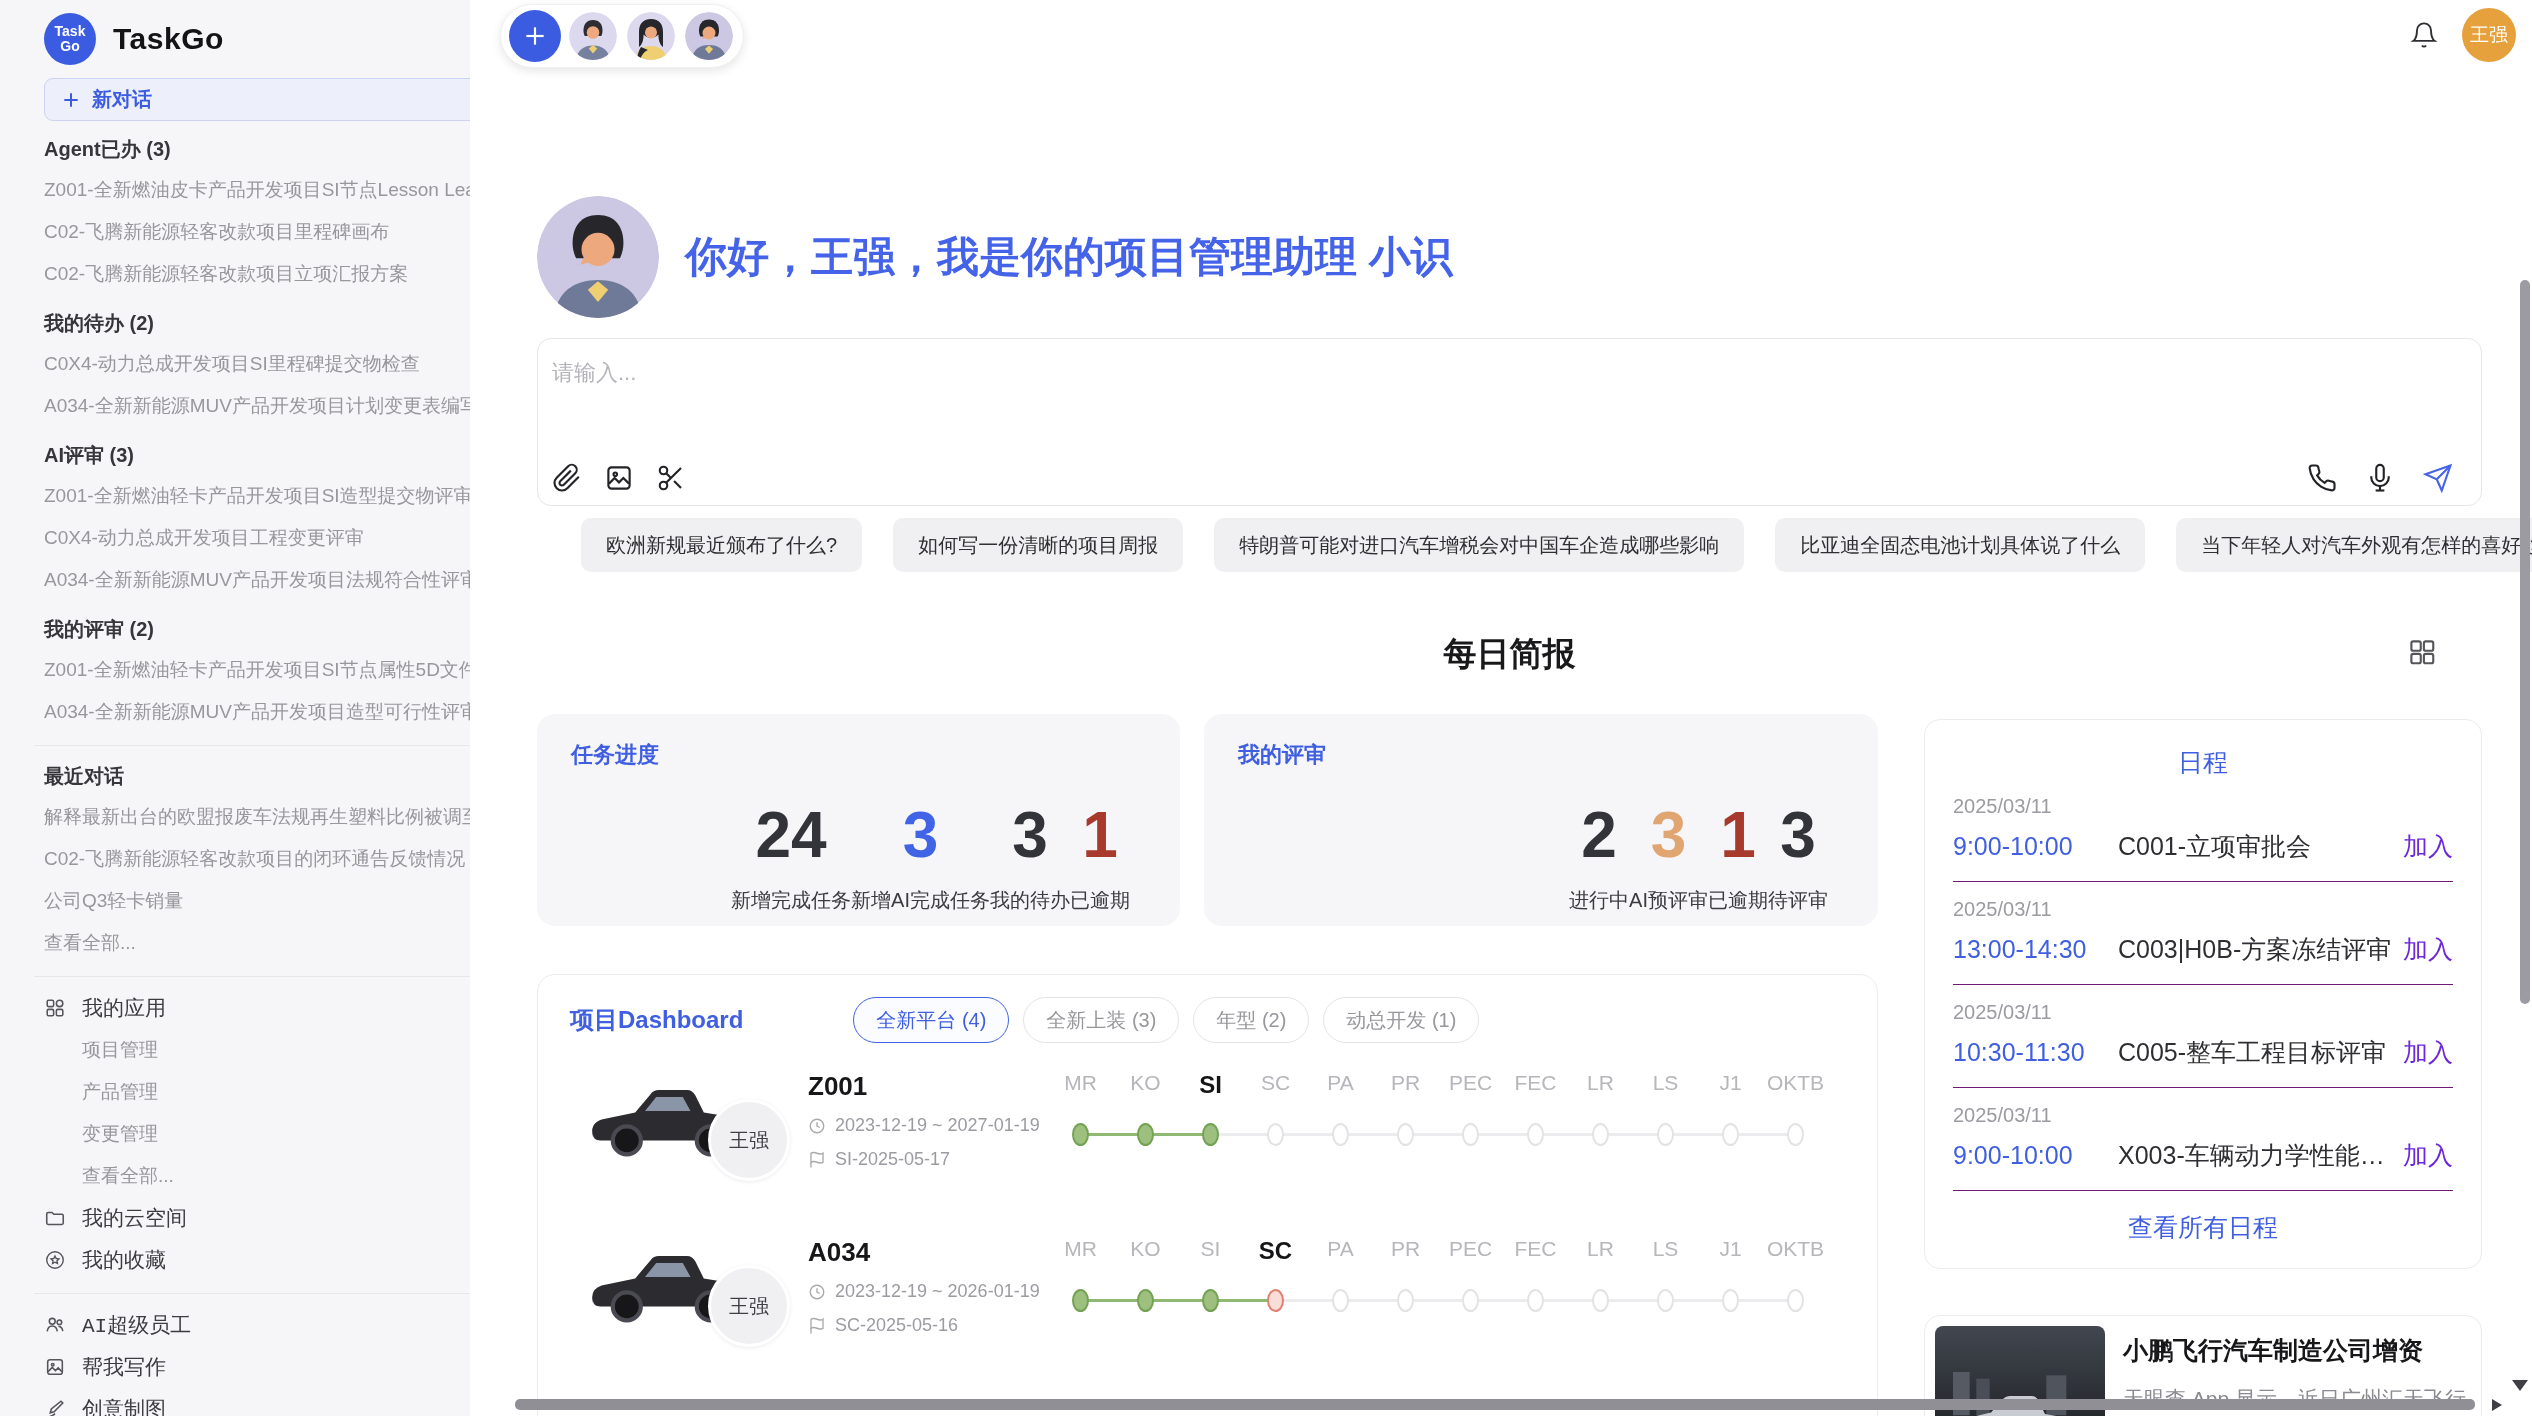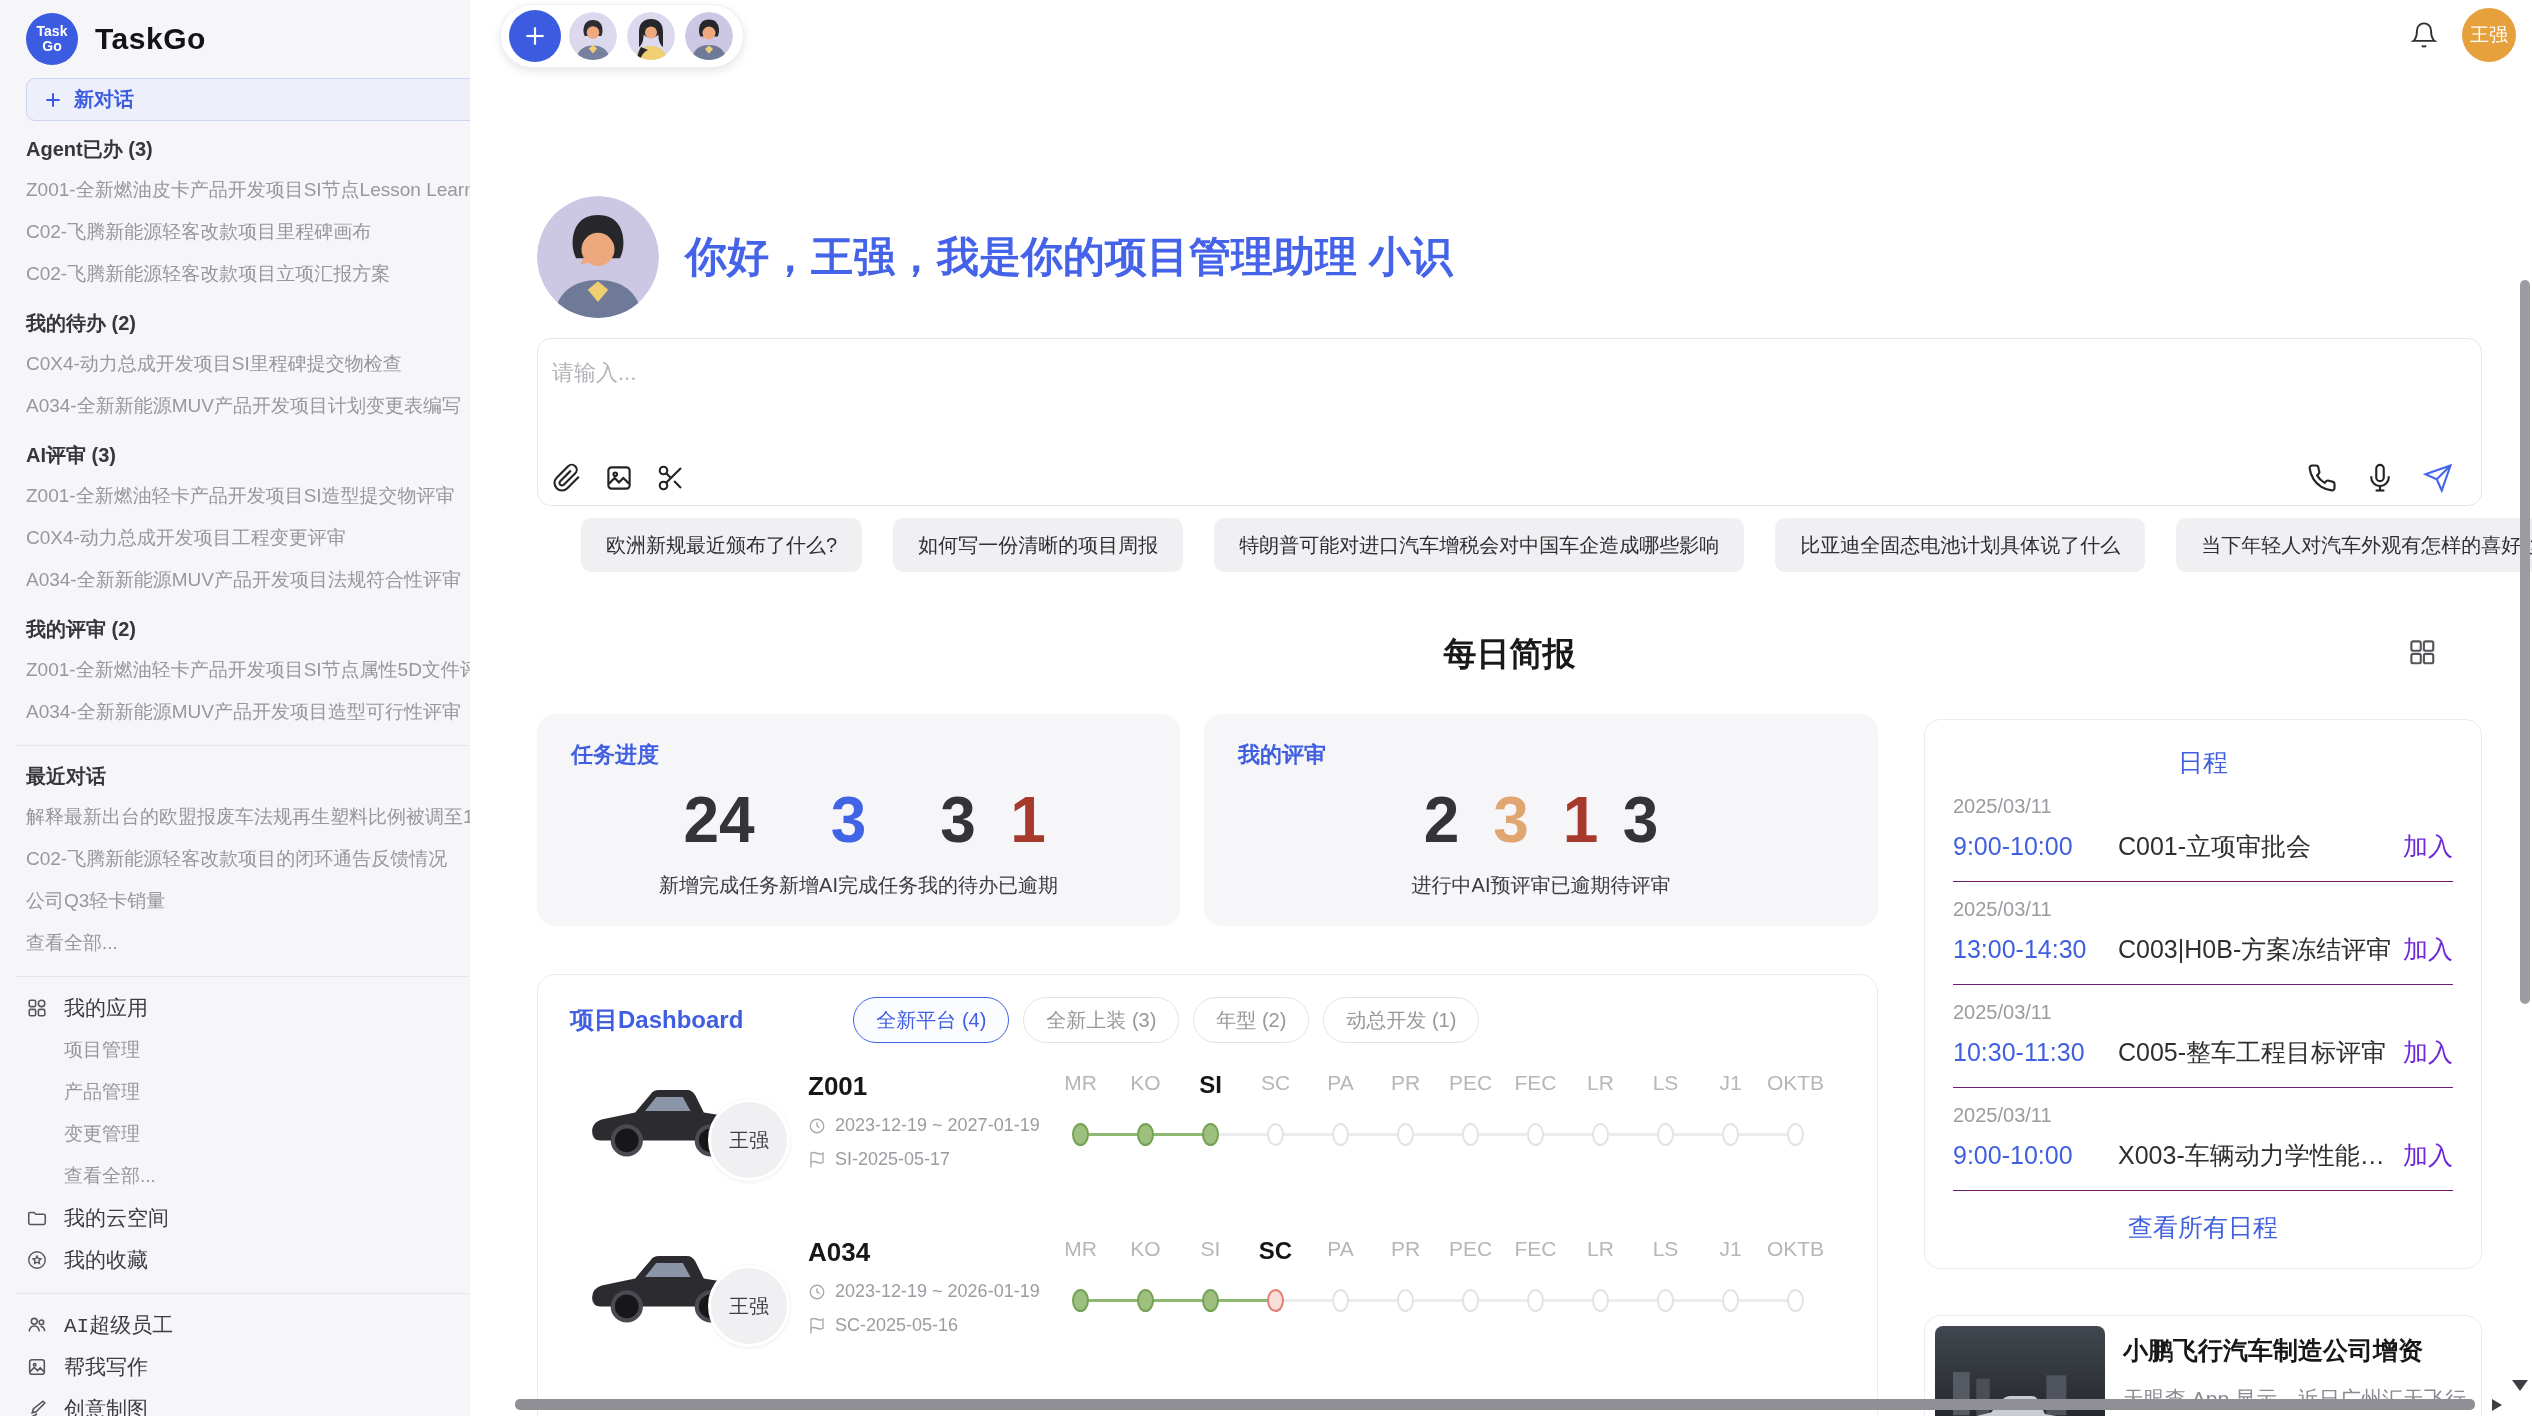--- a/index.html
+++ b/index.html
@@ -1,20 +1,20 @@
 <!DOCTYPE html>
 <html><head>
 <meta charset="utf-8">
 <style>
   * { margin:0; padding:0; box-sizing:border-box; }
   html,body { width:2532px; height:1416px; background:#fff; font-family:"Liberation Sans","DejaVu Sans",sans-serif; }
   .screen { position:relative; width:2532px; height:1416px; overflow:hidden; background:#fff; }
 
   
-  .sidebar { position:absolute; left:0; top:0; width:530px; height:1416px; background:#f6f6f8; border-right:1px solid #e9e9ec; padding:13px 24px 0 26px; overflow:hidden; }
+  .sidebar { position:absolute; left:0; top:0; width:530px; height:1416px; background:#f6f6f8; border-right:1px solid #e9e9ec; padding:13px 24px 0 44px; overflow:hidden; }
   .logo-row { display:flex; align-items:center; height:52px; position:relative; }
   .logo-badge { width:52px; height:52px; border-radius:50%; background:#3b5ce0; color:#fff; display:flex; flex-direction:column; align-items:center; justify-content:center; font-size:14px; font-weight:700; line-height:15px; }
   .app-title { font-size:30px; font-weight:700; color:#141417; margin-left:17px; letter-spacing:.5px; }
   .collapse-btn { position:absolute; right:0; top:12px; width:28px; height:28px; color:#8b8b90; cursor:pointer; }
   .new-chat { margin-top:13px; height:43px; border:1px solid #ccd2f2; background:#edeffb; border-radius:9px; display:flex; align-items:center; padding:0 16px; color:#3b5ce0; font-size:20px; font-weight:600; gap:11px; cursor:pointer; }
   .s-head { height:40px; margin-top:8px; display:flex; align-items:center; justify-content:space-between; color:#36363b; font-size:20px; font-weight:600; }
   .s-head .chev { width:20px; height:20px; color:#8f8f94; }
   .s-item { height:42px; line-height:42px; font-size:19px; color:#97979c; white-space:nowrap; overflow:hidden; text-overflow:ellipsis; cursor:pointer; }
   .s-divider { height:1px; background:#e7e7ea; margin:12px -10px 10px -10px; }
   .s-link { height:42px; display:flex; align-items:center; gap:16px; font-size:21px; color:#3c3c41; cursor:pointer;font-family:Liberation Mono, monospace; }
@@ -51,21 +51,21 @@
   .brief-grid { position:absolute; right:45px; top:6px; width:30px; height:30px; color:#55555a; cursor:pointer; }
 
   .cols { display:flex; margin-top:37px; gap:46px; align-items:flex-start; }
   .col-left { width:1341px; flex:none; }
   .col-right { width:558px; flex:none; margin-top:5px; }
 
   .stats-row { display:flex; gap:24px; }
   .stat-card { background:#f6f6f8; border-radius:18px; height:212px; padding:26px 34px 0 34px; }
   .stat-card.c1 { width:643px; } .stat-card.c2 { width:674px; }
   .stat-title { font-size:22px; color:#3f5fe0; font-weight:600; }
-  .metrics { display:flex; justify-content:center; padding:0 16px; margin-top:14px; }
+  .metrics { display:flex; justify-content:flex-end; padding:0 16px; margin-top:29px; }
   .metric { text-align:center; }
   .mval { font-size:64px; font-weight:600; line-height:72px; }
   .mlabel { font-size:20px; color:#3b3b40; margin-top:16px; }
   .c-dark { color:#33333a; } .c-blue { color:#4163e6; } .c-red { color:#a83a2d; } .c-orange { color:#e0a571; }
 
   .dash-card { margin-top:48px; background:#fff; border:1px solid #ececf0; border-radius:18px; height:560px; padding:22px 32px 0 32px; }
   .dash-head { display:flex; align-items:center; height:46px; }
   .dash-title { font-size:24px; font-weight:700; color:#3f5fe0; margin-right:110px; }
   .tabs { display:flex; gap:14px; }
   .tab { height:46px; border-radius:24px; border:1px solid #e3e3e6; padding:0 22px; display:flex; align-items:center; font-size:20px; color:#97979c; background:#fff; cursor:pointer; white-space:nowrap; }

